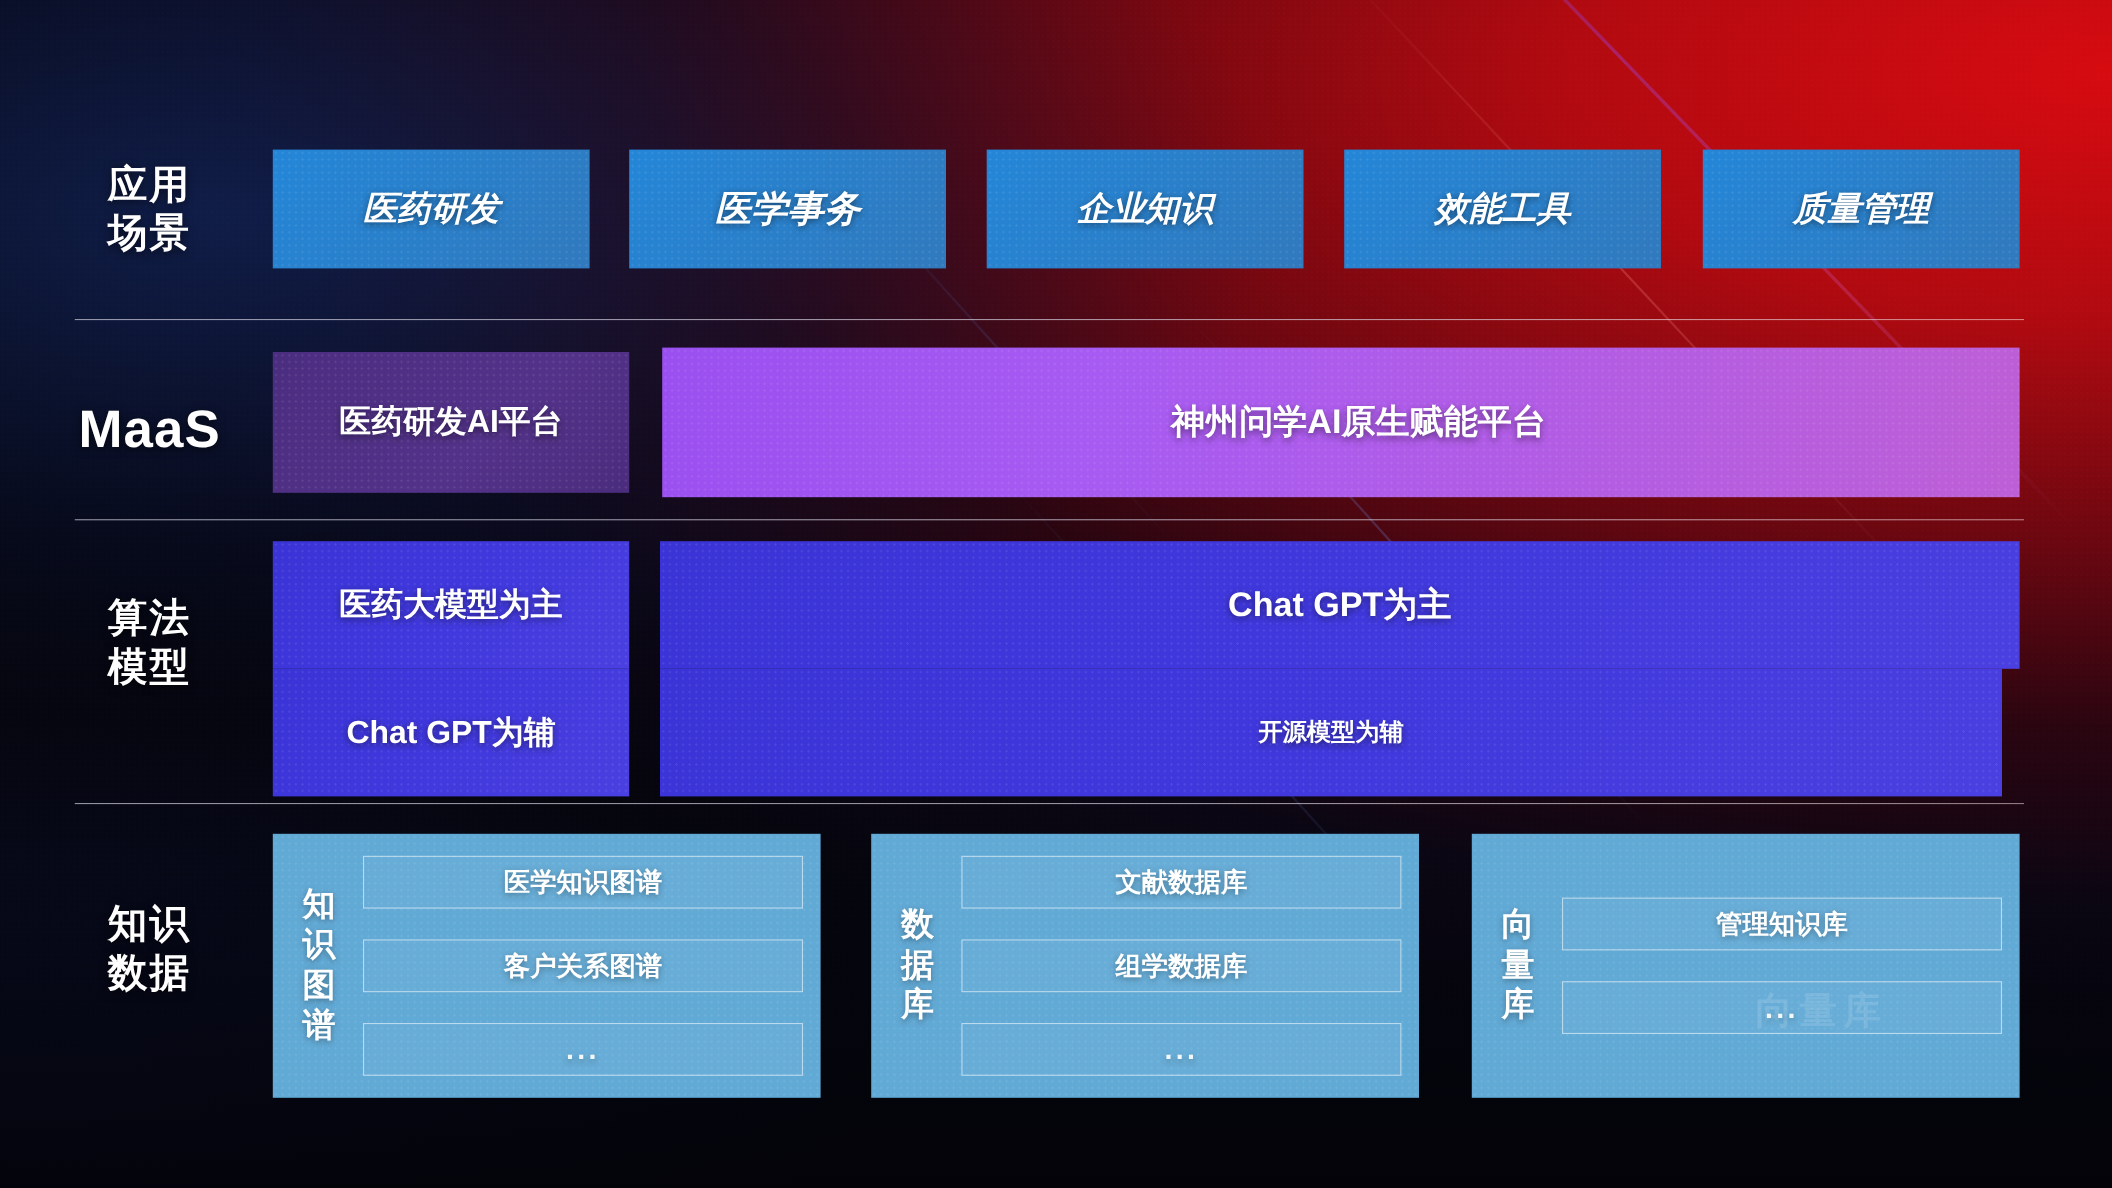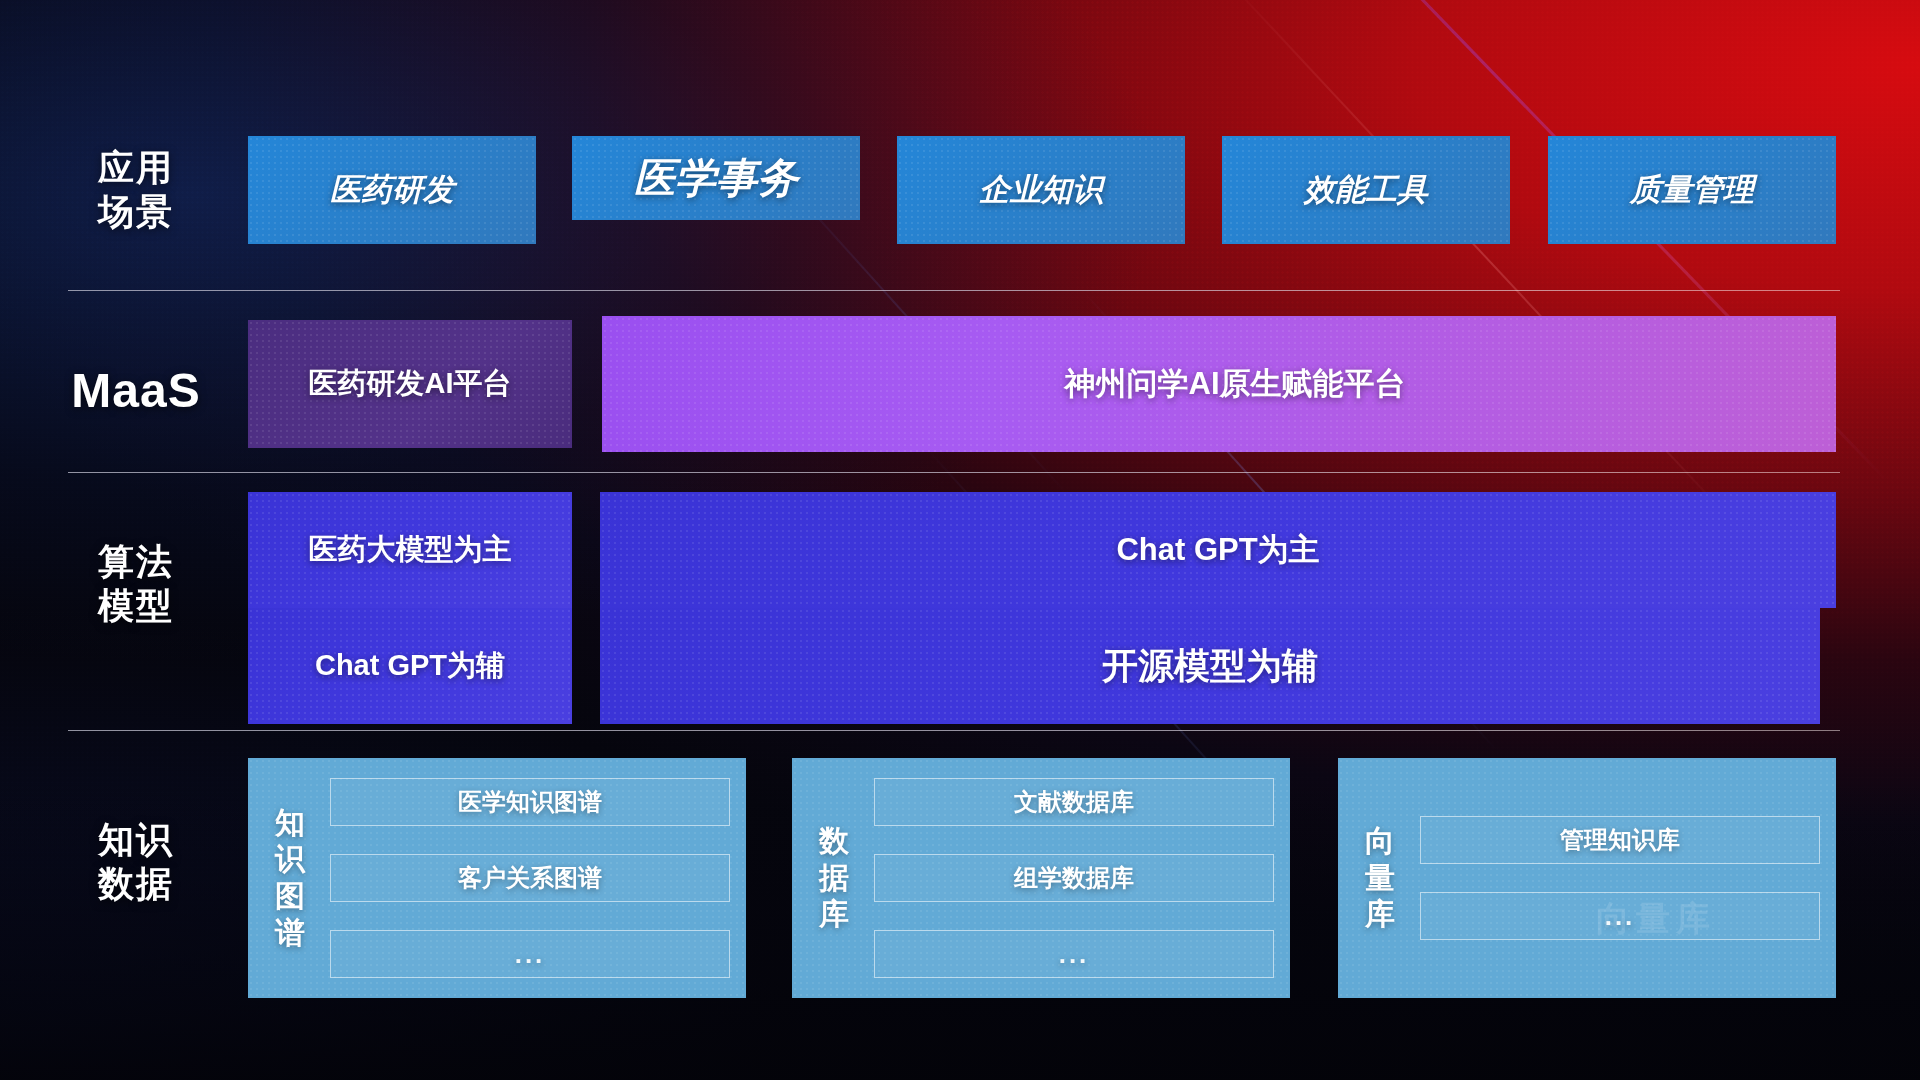--- a/index.html
+++ b/index.html
@@ -140,21 +140,21 @@
   <div class="content">
 
     <div class="row-label" style="top:118px;font-size:36px;">
       <div>应用</div>
       <div>场景</div>
     </div>
 
     <div class="box app-box" style="left:248px;top:108px;width:288px;height:108px;font-size:31px;">
       <span>医药研发</span>
     </div>
-    <div class="box app-box" style="left:572px;top:108px;width:288px;height:84px;font-size:41px;">
+    <div class="box app-box" style="left:572px;top:108px;width:288px;height:108px;font-size:33px;">
       <span>医学事务</span>
     </div>
     <div class="box app-box" style="left:897px;top:108px;width:288px;height:108px;font-size:31px;">
       <span>企业知识</span>
     </div>
     <div class="box app-box" style="left:1222px;top:108px;width:288px;height:108px;font-size:31px;">
       <span>效能工具</span>
     </div>
     <div class="box app-box" style="left:1548px;top:108px;width:288px;height:108px;font-size:31px;">
       <span>质量管理</span>
@@ -182,21 +182,21 @@
 
     <div class="box algo-box" style="left:248px;top:464px;width:324px;height:116px;font-size:29px;">
       <span>医药大模型为主</span>
     </div>
     <div class="box algo-box" style="left:600px;top:464px;width:1236px;height:116px;font-size:31px;">
       <span>Chat GPT为主</span>
     </div>
     <div class="box algo-box" style="left:248px;top:580px;width:324px;height:116px;font-size:29px;">
       <span>Chat GPT为辅</span>
     </div>
-    <div class="box algo-box" style="left:600px;top:580px;width:1220px;height:116px;font-size:36px;">
+    <div class="box algo-box" style="left:600px;top:580px;width:1220px;height:116px;font-size:22px;">
       <span>开源模型为辅</span>
     </div>
 
     <div class="divider" style="top:702px;"></div>
 
     <div class="row-label" style="top:790px;font-size:36px;">
       <div>知识</div>
       <div>数据</div>
     </div>
 

